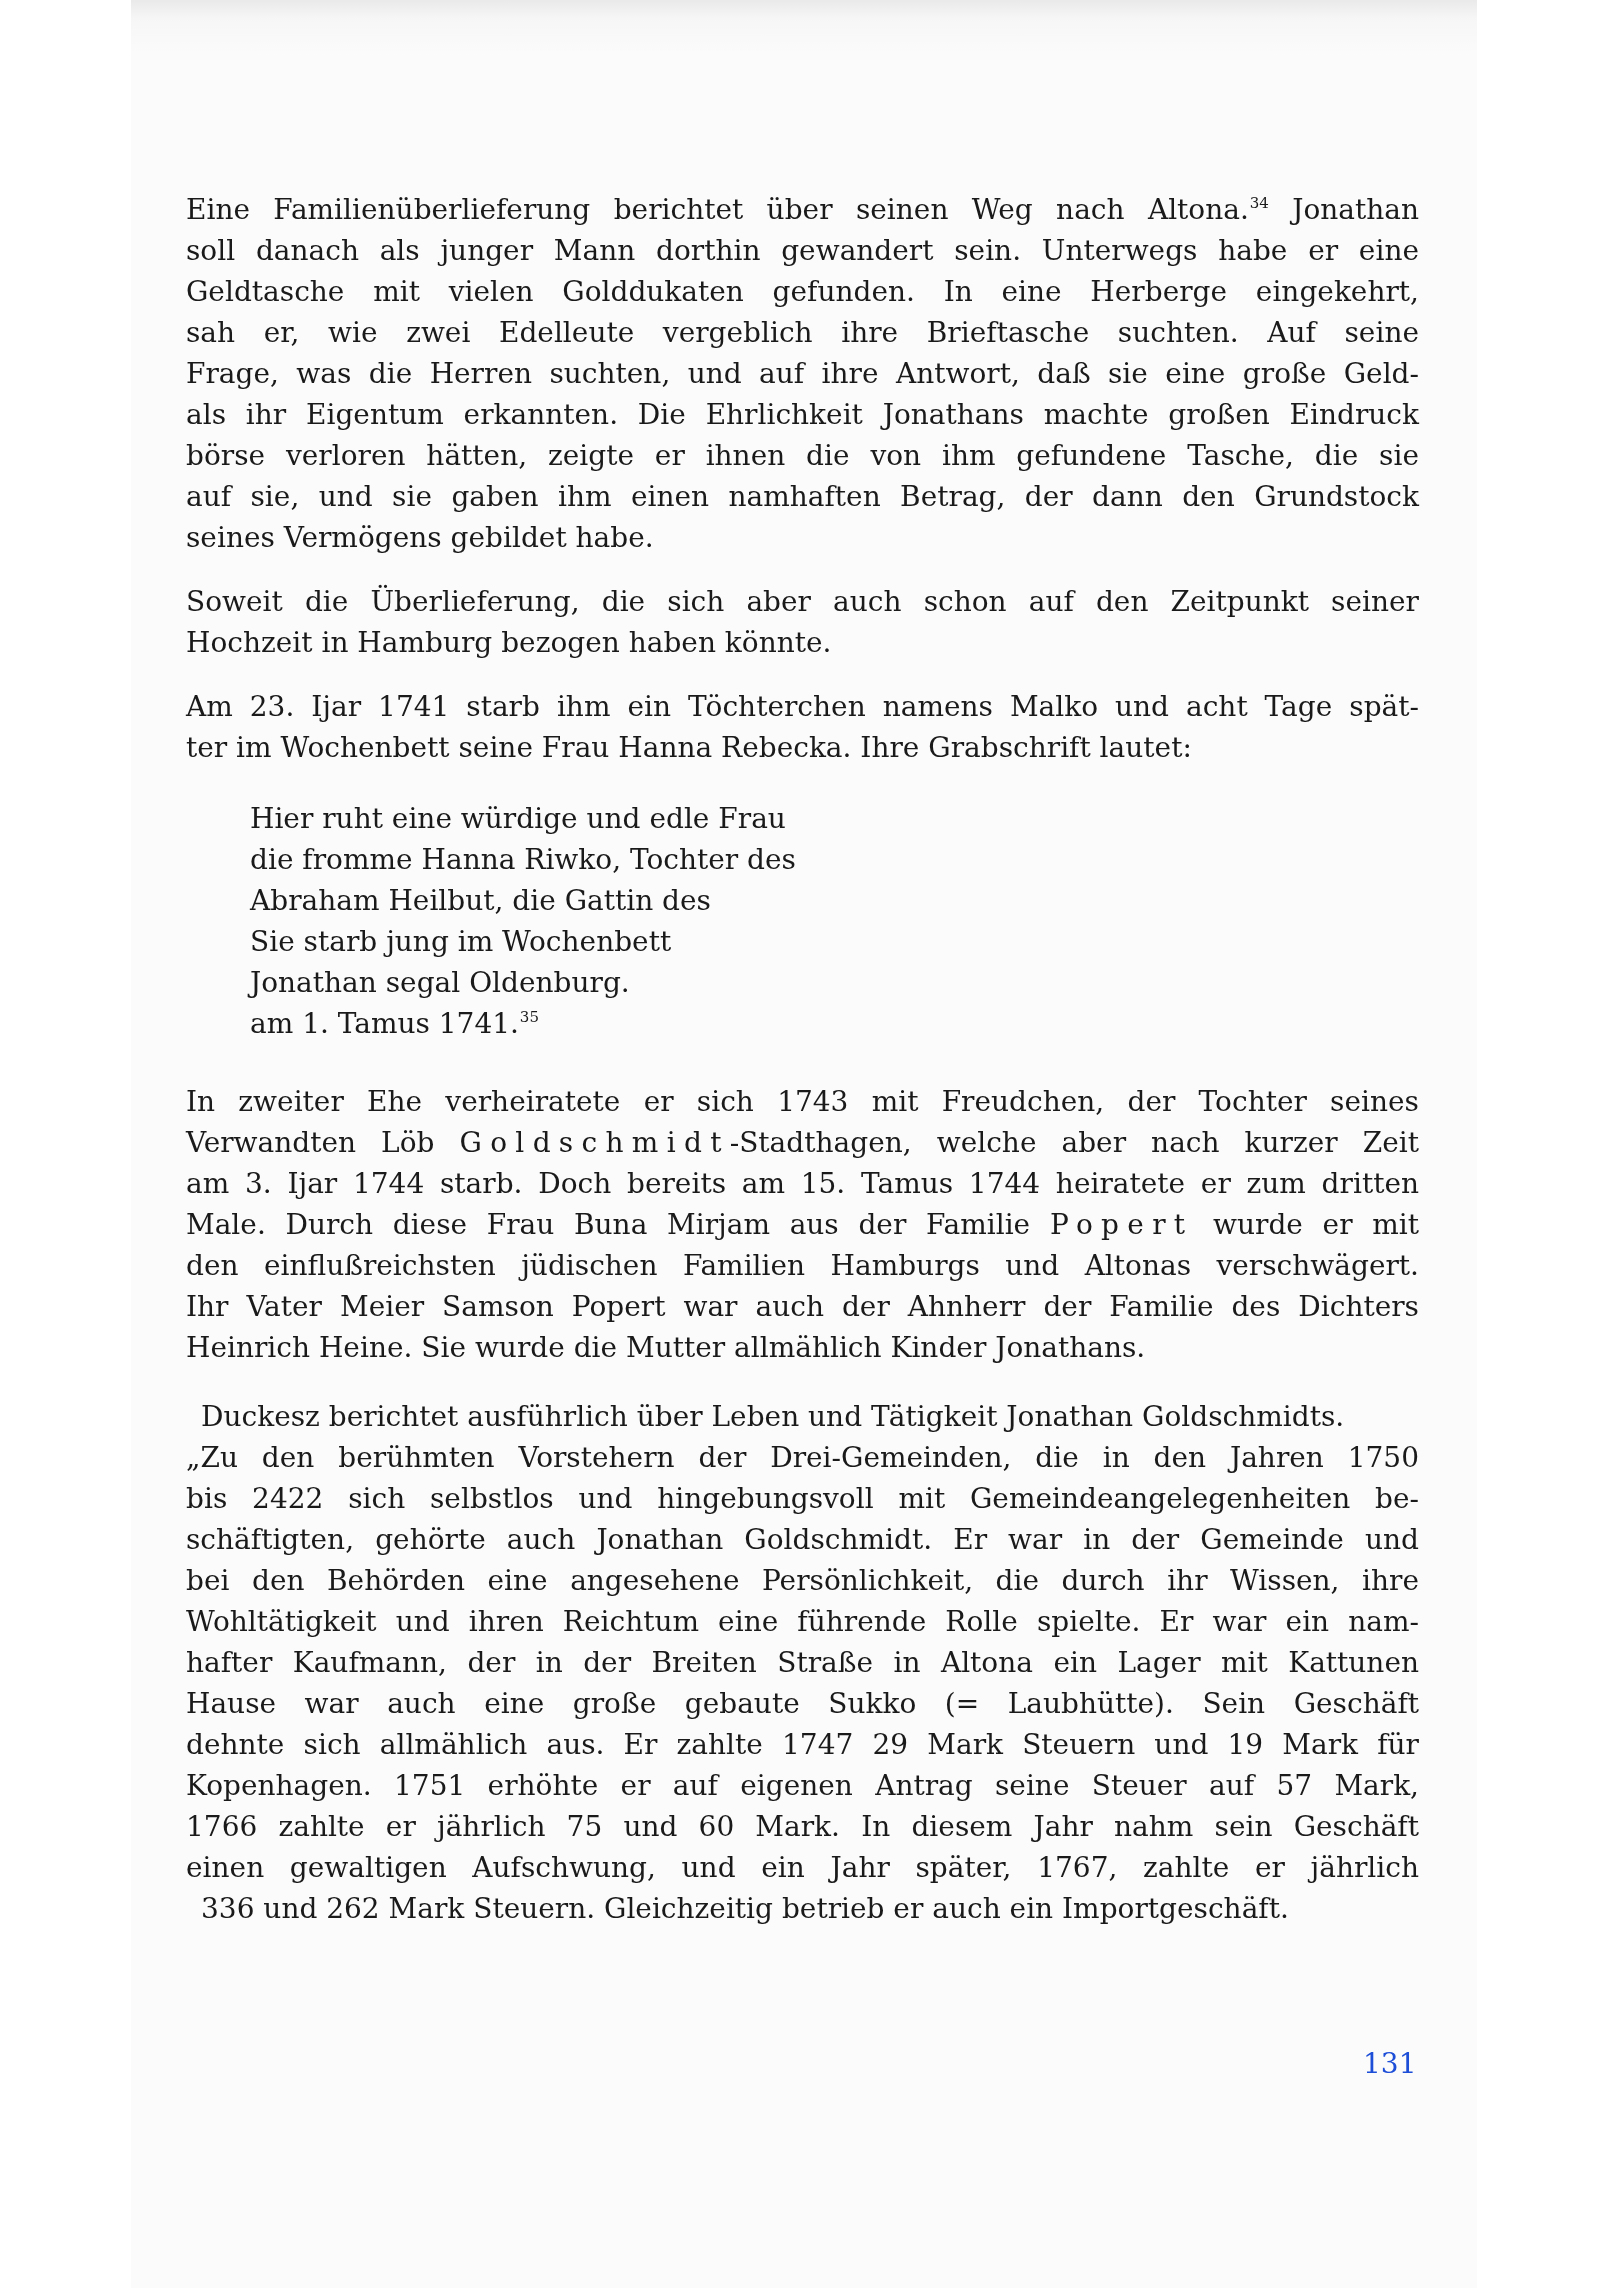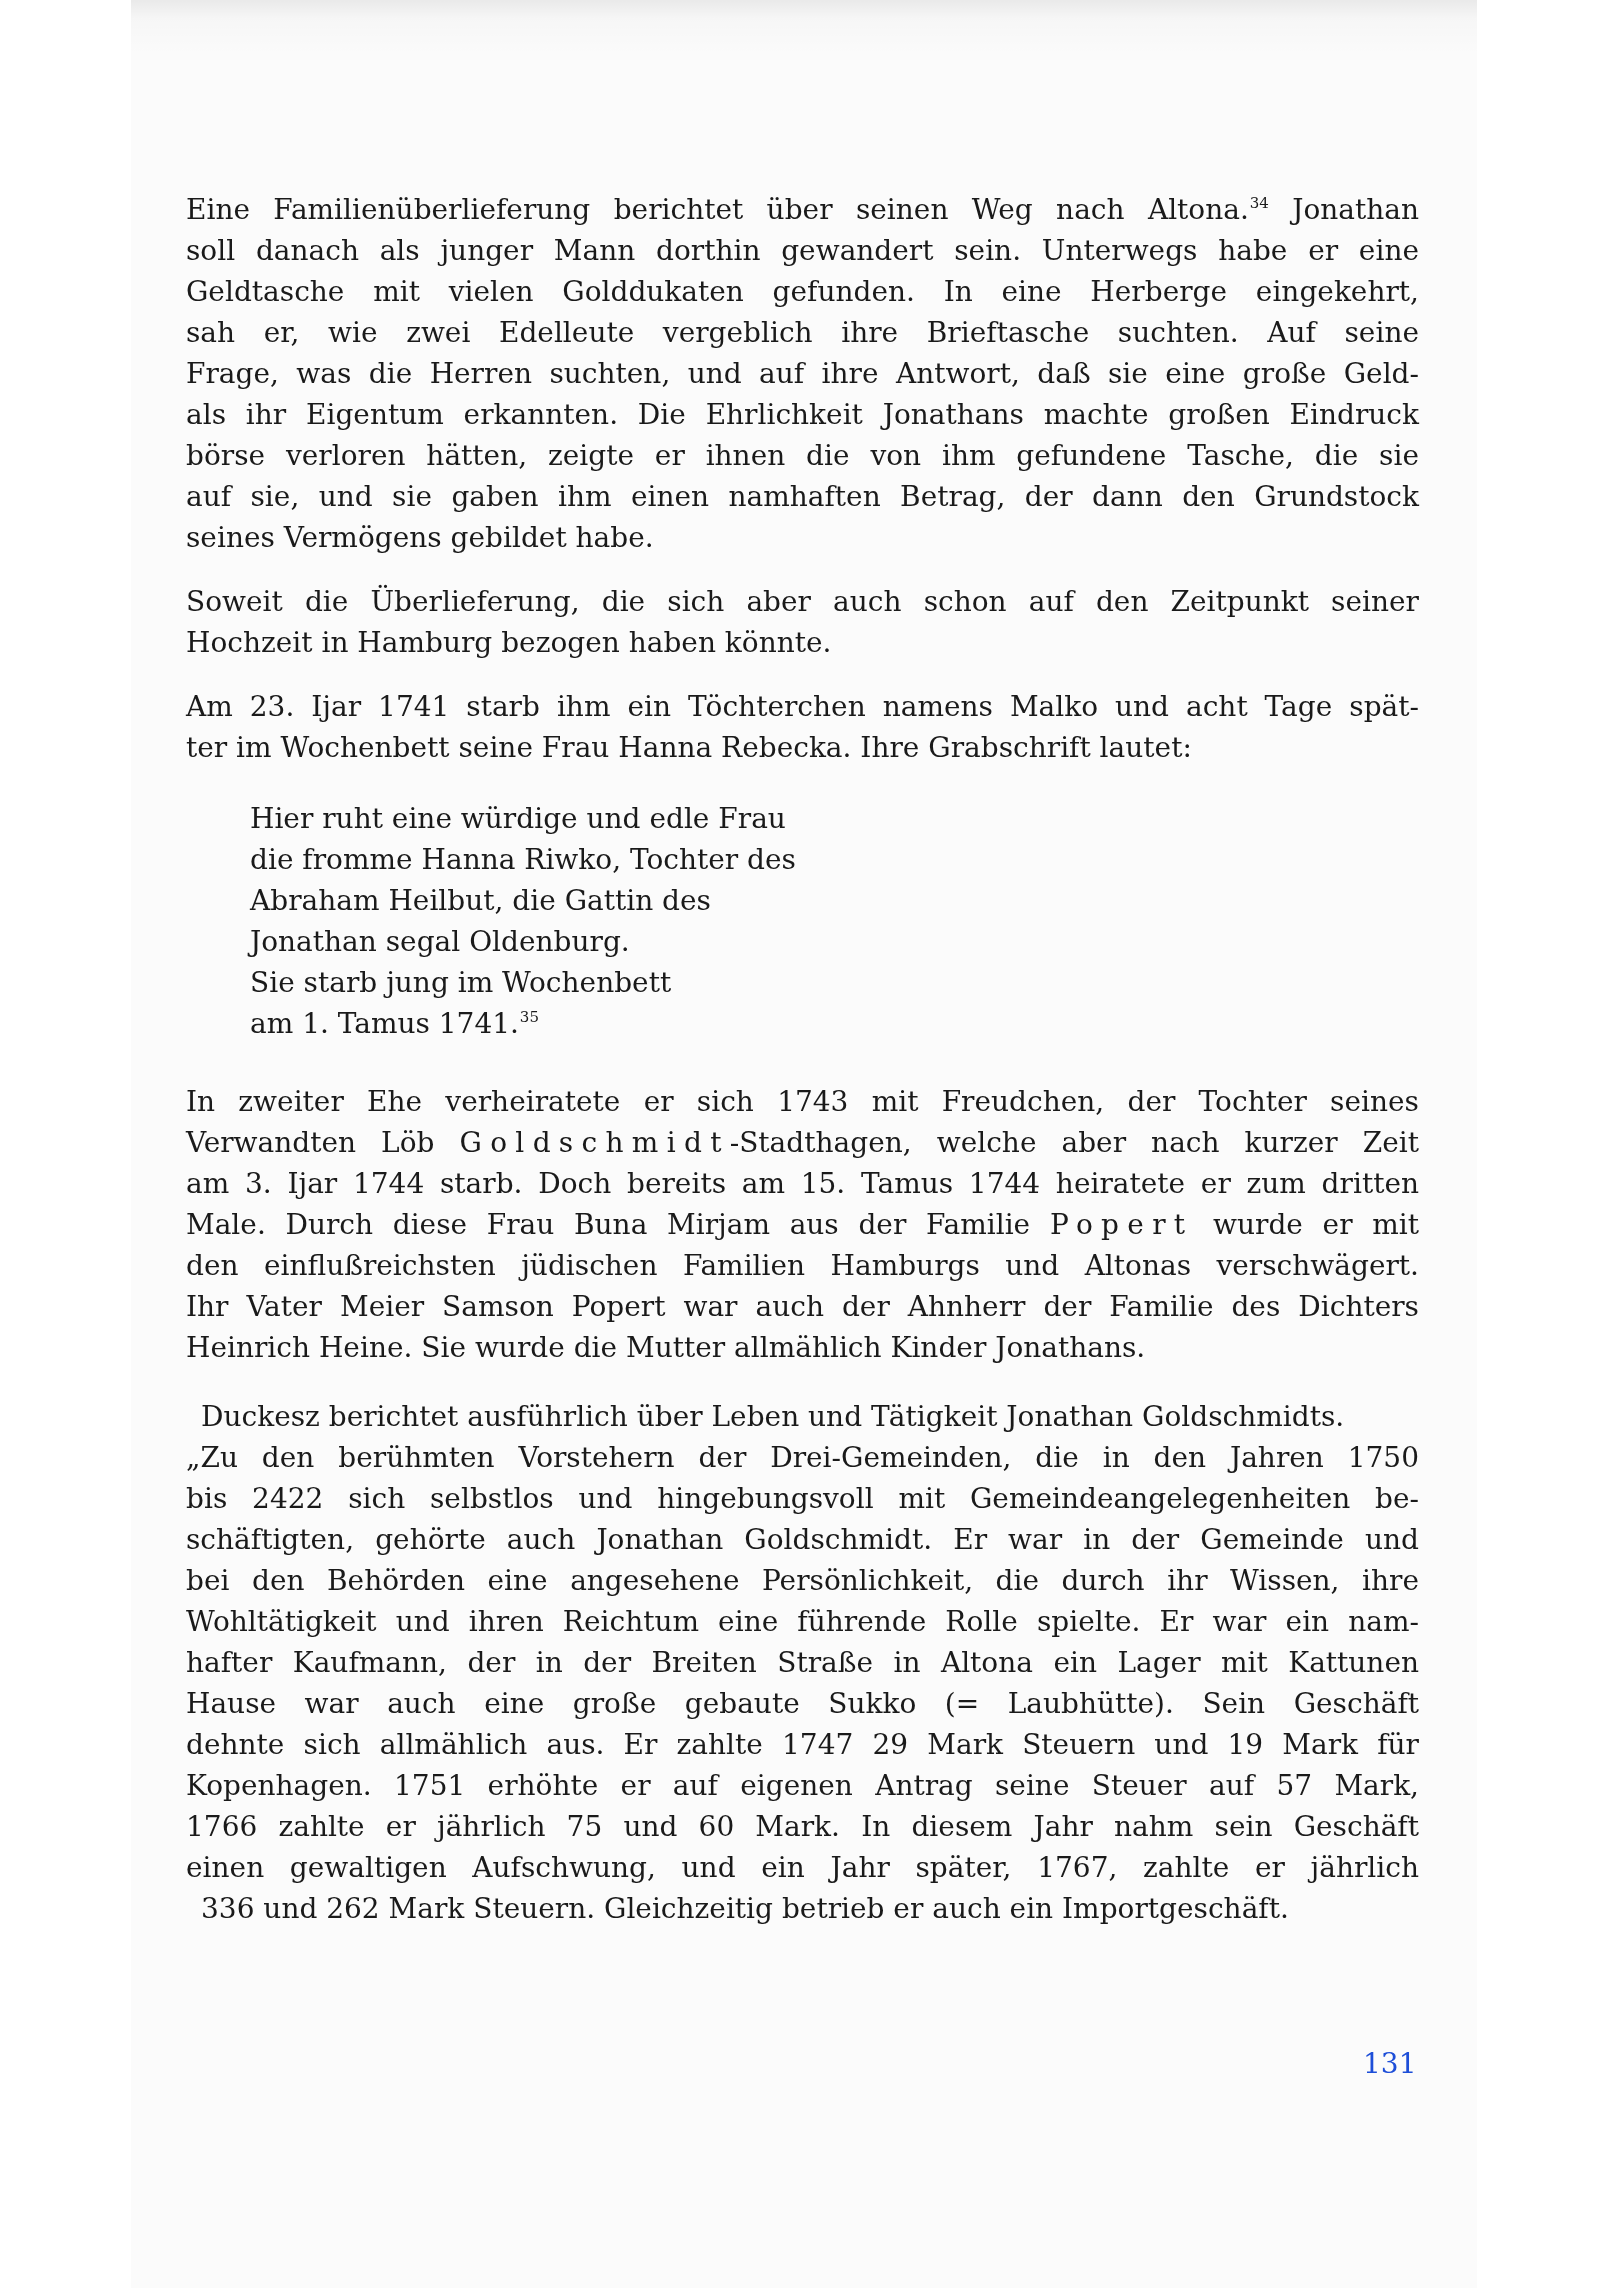--- a/index.html
+++ b/index.html
@@ -109,22 +109,22 @@
 
   <div class="para" style="margin-bottom:11px">
     <span class="line">Am 23. Ijar 1741 starb ihm ein Töchterchen namens Malko und acht Tage spät-</span>
     <span class="line last">ter im Wochenbett seine Frau Hanna Rebecka. Ihre Grabschrift lautet:</span>
   </div>
 
   <div class="verse">
     <span class="line">Hier ruht eine würdige und edle Frau</span>
     <span class="line">die fromme Hanna Riwko, Tochter des</span>
     <span class="line">Abraham Heilbut, die Gattin des</span>
+    <span class="line">Sie starb jung im Wochenbett</span>
     <span class="line">Jonathan segal Oldenburg.</span>
-    <span class="line">Sie starb jung im Wochenbett</span>
     <span class="line"><span>am 1. Tamus 1741.</span><sup>35</sup></span>
   </div>
 
   <div class="para" style="margin-bottom:28px">
     <span class="line">In zweiter Ehe verheiratete er sich 1743 mit Freudchen, der Tochter seines</span>
     <span class="line"><span>Verwandten Löb </span><span class="spaced">Goldschmidt</span><span>-Stadthagen, welche aber nach kurzer Zeit</span></span>
     <span class="line">am 3. Ijar 1744 starb. Doch bereits am 15. Tamus 1744 heiratete er zum dritten</span>
     <span class="line"><span>Male. Durch diese Frau Buna Mirjam aus der Familie </span><span class="spaced">Popert</span><span> wurde er mit</span></span>
     <span class="line">den einflußreichsten jüdischen Familien Hamburgs und Altonas verschwägert.</span>
     <span class="line">Ihr Vater Meier Samson Popert war auch der Ahnherr der Familie des Dichters</span>

